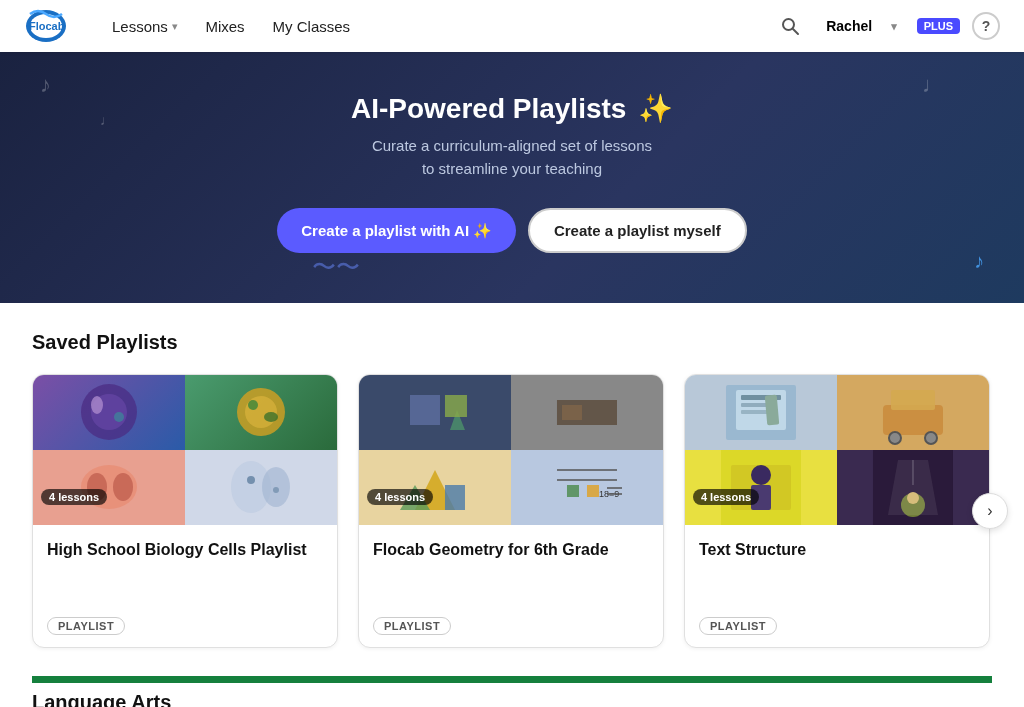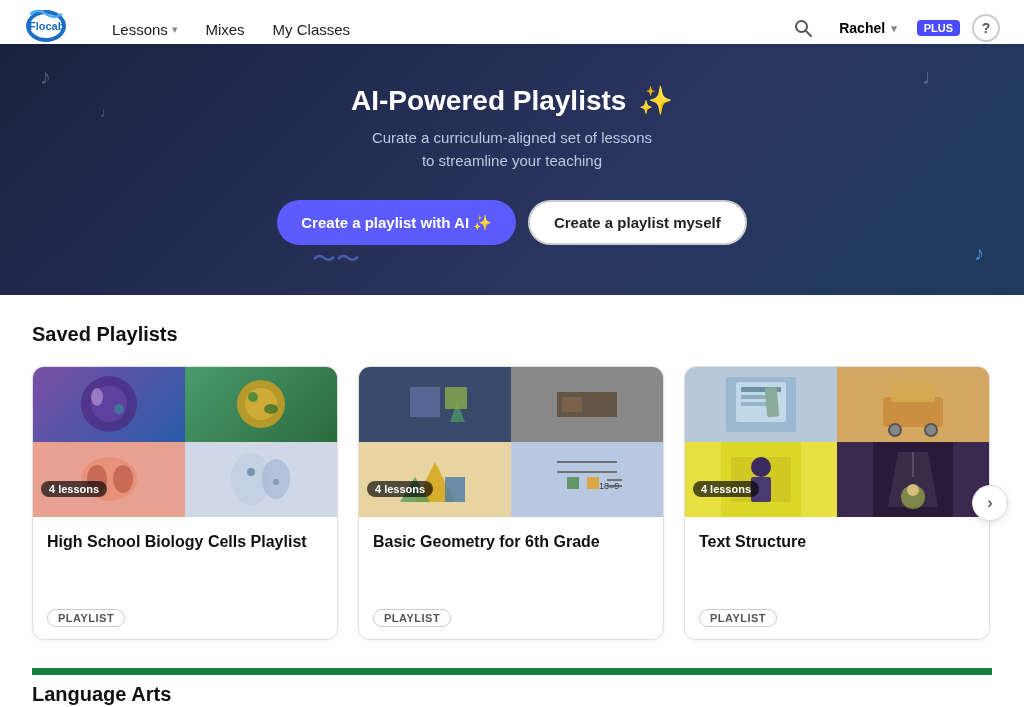--- a/index.html
+++ b/index.html
@@ -1,23 +1,23 @@
 <!DOCTYPE html>
 <html><head>
   <meta charset="utf-8">
   <style>
     * { box-sizing: border-box; margin: 0; padding: 0; }
     body { font-family: -apple-system, BlinkMacSystemFont, 'Segoe UI', sans-serif; background: #f5f5f5; min-height: 707px; overflow-x: hidden; }
 
     
     .navbar {
       background: #fff;
-      height: 44px;
-      display: flex;
-      align-items: flex-end;
+      height: 52px;
+      display: flex;
+      align-items: center;
       padding: 0 24px;
       box-shadow: 0 1px 3px rgba(0,0,0,0.1);
       position: relative;
       z-index: 10;
     }
     .logo {
       display: flex;
       align-items: center;
       margin-right: 32px;
       gap: 4px;
@@ -58,21 +58,21 @@
       gap: 12px;
     }
     .search-icon-btn {
       width: 32px; height: 32px;
       display: flex; align-items: center; justify-content: center;
       cursor: pointer;
       color: #555;
       font-size: 18px;
     }
     .user-btn {
-      display: flex; align-items: center; gap: 6px;
+      display: flex; align-items: center; gap: 19px;
       cursor: pointer; font-weight: 600; font-size: 14px;
       padding: 4px 8px;
       border-radius: 6px;
     }
     .plus-badge {
       background: #4a4aff;
       color: #fff;
       font-size: 11px;
       font-weight: 700;
       padding: 2px 7px;
@@ -403,21 +403,21 @@
               <rect x="40" y="35" width="12" height="12" fill="#e0a020" opacity="0.8"></rect>
               <text x="52" y="47" font-size="9" fill="#333">18=9</text>
               <line x1="60" y1="38" x2="75" y2="38" stroke="#555" stroke-width="1.5"></line>
               <line x1="60" y1="44" x2="75" y2="44" stroke="#555" stroke-width="1.5"></line>
             </svg>
           </div>
         </div>
         <span class="lessons-badge">4 lessons</span>
       </div>
       <div class="card-body">
-        <div class="card-title">Basic Geometry for 6th Grade</div>
+        <div class="card-title">Flocab Geometry for 6th Grade</div>
         <div style="height:32px;"></div>
         <span class="card-tag">PLAYLIST</span>
       </div>
     </div>
 
     <div class="playlist-card">
       <div style="position:relative; height:150px;">
         <div class="text-grid">
           <div class="text-t1 card-thumb">
             <svg width="100%" height="100%" viewBox="0 0 80 75">

